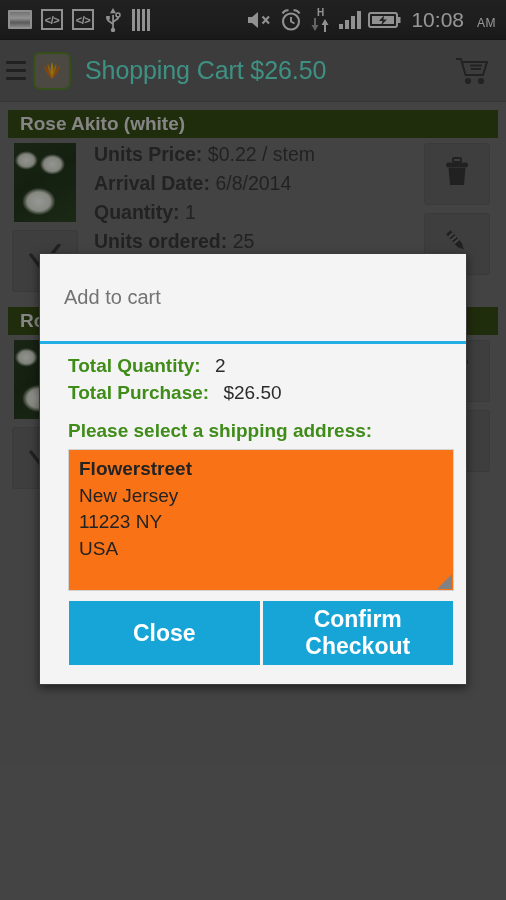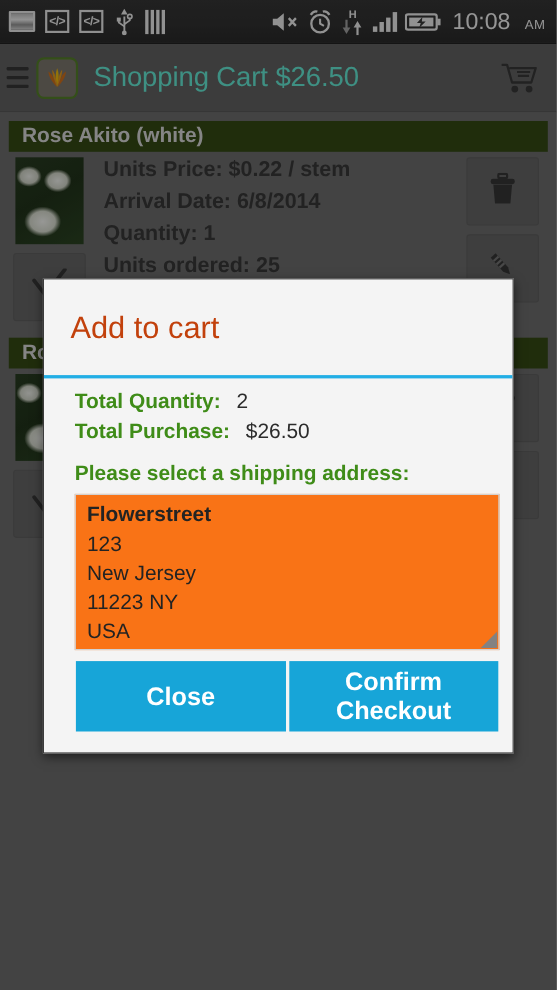--- a/index.html
+++ b/index.html
@@ -119,21 +119,21 @@
     background:
       radial-gradient(ellipse 16px 13px at 20% 22%, #eef0ea 0%, #cfd3c6 48%, rgba(40,58,30,0) 72%),
       radial-gradient(ellipse 17px 14px at 62% 27%, #f2f4ef 0%, #d2d6c9 50%, rgba(40,58,30,0) 74%),
       radial-gradient(ellipse 22px 18px at 40% 74%, #f6f7f3 0%, #d8dccf 52%, rgba(40,58,30,0) 76%),
       linear-gradient(150deg, #1d3216 0%, #16290f 45%, #203a17 100%);
   }
 
   .fields { position: absolute; left: 86px; top: 2px; }
   .field { font-size: 19.5px; color: #2d2d2d; line-height: 29px; white-space: nowrap; }
   .field b { font-weight: bold; }
-  .field span { font-weight: bold; }
+  .field span { font-weight: normal; }
 
   .sqbtn {
     position: absolute;
     width: 66px; height: 62px;
     background: #5e5e5e;
     border: 1px solid #575757;
     border-radius: 3px;
     display: flex; align-items: center; justify-content: center;
   }
   .sqbtn.trash { right: 8px; top: 5px; }
@@ -153,21 +153,21 @@
     box-shadow: 0 3px 9px rgba(0,0,0,0.55);
     display: flex; flex-direction: column;
     overflow: hidden;
   }
   .dlg-titlebar {
     height: 90px;
     display: flex; align-items: center;
     padding-left: 24px;
     border-bottom: 3px solid #22aee5;
   }
-  .dlg-title { font-size: 28px; color: #c2410c; }
+  .dlg-title { font-size: 20px; color: #737373; }
 
   .dlg-body { padding: 8px 12px 0 28px; flex: 1; display:flex; flex-direction:column; }
 
   .sumrow { font-size: 19px; line-height: 27px; white-space: nowrap; }
   .sumrow .lbl { color: #3f8c18; font-weight: bold; }
   .sumrow .val { color: #2b2b2b; margin-left: 9px; }
 
   .prompt {
     font-size: 19px; font-weight: bold; color: #3f8c18;
     margin-top: 14px; margin-bottom: 7px;
@@ -412,21 +412,20 @@
       </div>
       <div class="sumrow">
         <span class="lbl">Total Purchase:</span>
         <span class="val">$26.50</span>
       </div>
 
       <div class="prompt">Please select a shipping address:</div>
 
       <div class="addrbox">
         <div class="addr-line bold">Flowerstreet</div>
-        <div class="addr-line">123</div>
         <div class="addr-line">New Jersey</div>
         <div class="addr-line">11223   NY</div>
         <div class="addr-line">USA</div>
         <span class="resize-handle"></span>
       </div>
 
       <div class="dlg-actions">
         <button class="dlg-btn">Close</button>
         <button class="dlg-btn">Confirm Checkout</button>
       </div>

